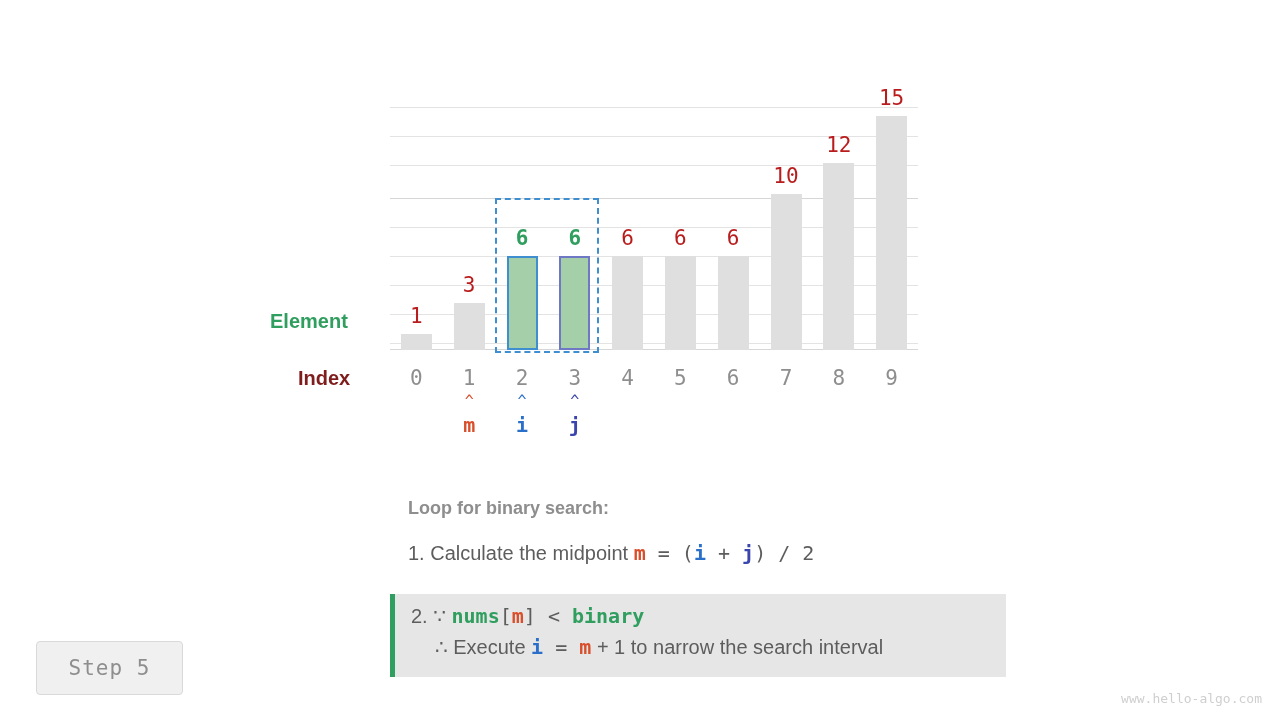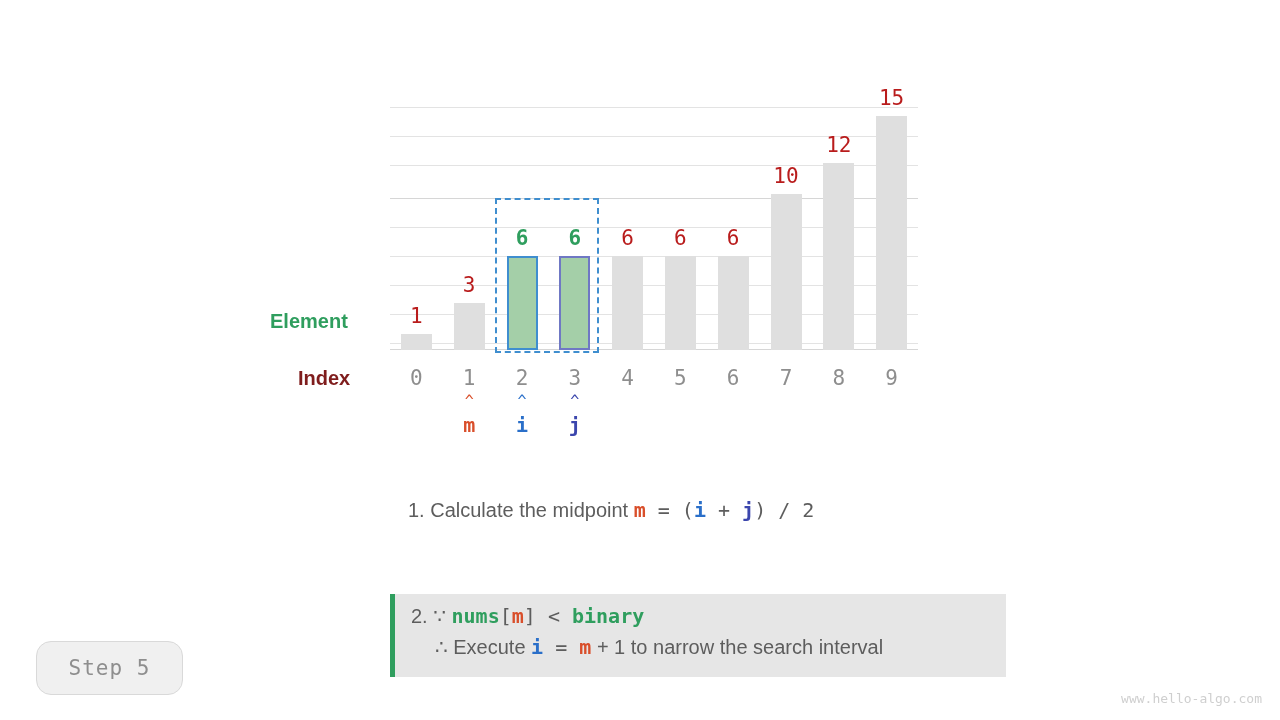--- a/index.html
+++ b/index.html
@@ -214,21 +214,21 @@
 
   
   #step-badge {
     position: absolute;
     left: 36px;
     top: 641px;
     width: 145px;
     height: 52px;
     background: #f0f0f0;
     border: 1px solid #d9d9d9;
-    border-radius: 15px;
+    border-radius: 4px;
     display: flex;
     align-items: center;
     justify-content: center;
     font-family: "DejaVu Sans Mono", monospace;
     font-size: 21px;
     color: #8e8e8e;
     letter-spacing: 1px;
   }
 
   
@@ -325,20 +325,21 @@
       <span class="caret">^</span>
       <span class="name">i</span>
     </div>
     <div class="pointer j" style="left: 158.4px;">
       <span class="caret">^</span>
       <span class="name">j</span>
     </div>
   </div>
 
 <div id="caption">
+  <div id="caption-title">Loop for binary search:</div>
   <div id="line1">
     <span>1. Calculate the midpoint </span><span class="mono c-m">m</span><span class="mono c-gray"> = </span><span class="mono c-gray">(</span><span class="mono c-i">i</span><span class="mono c-gray"> + </span><span class="mono c-j">j</span><span class="mono c-gray">)</span><span class="mono c-gray"> / 2</span>
   </div>
 </div>
 
 <div id="highlight-box">
   <div id="line2">
     <span>2. ∵ </span><span class="mono c-green">nums</span><span class="mono c-gray">[</span><span class="mono c-m">m</span><span class="mono c-gray">]</span><span class="mono c-gray"> &lt; </span><span class="mono c-green">binary</span>
   </div>
   <div id="line3">

